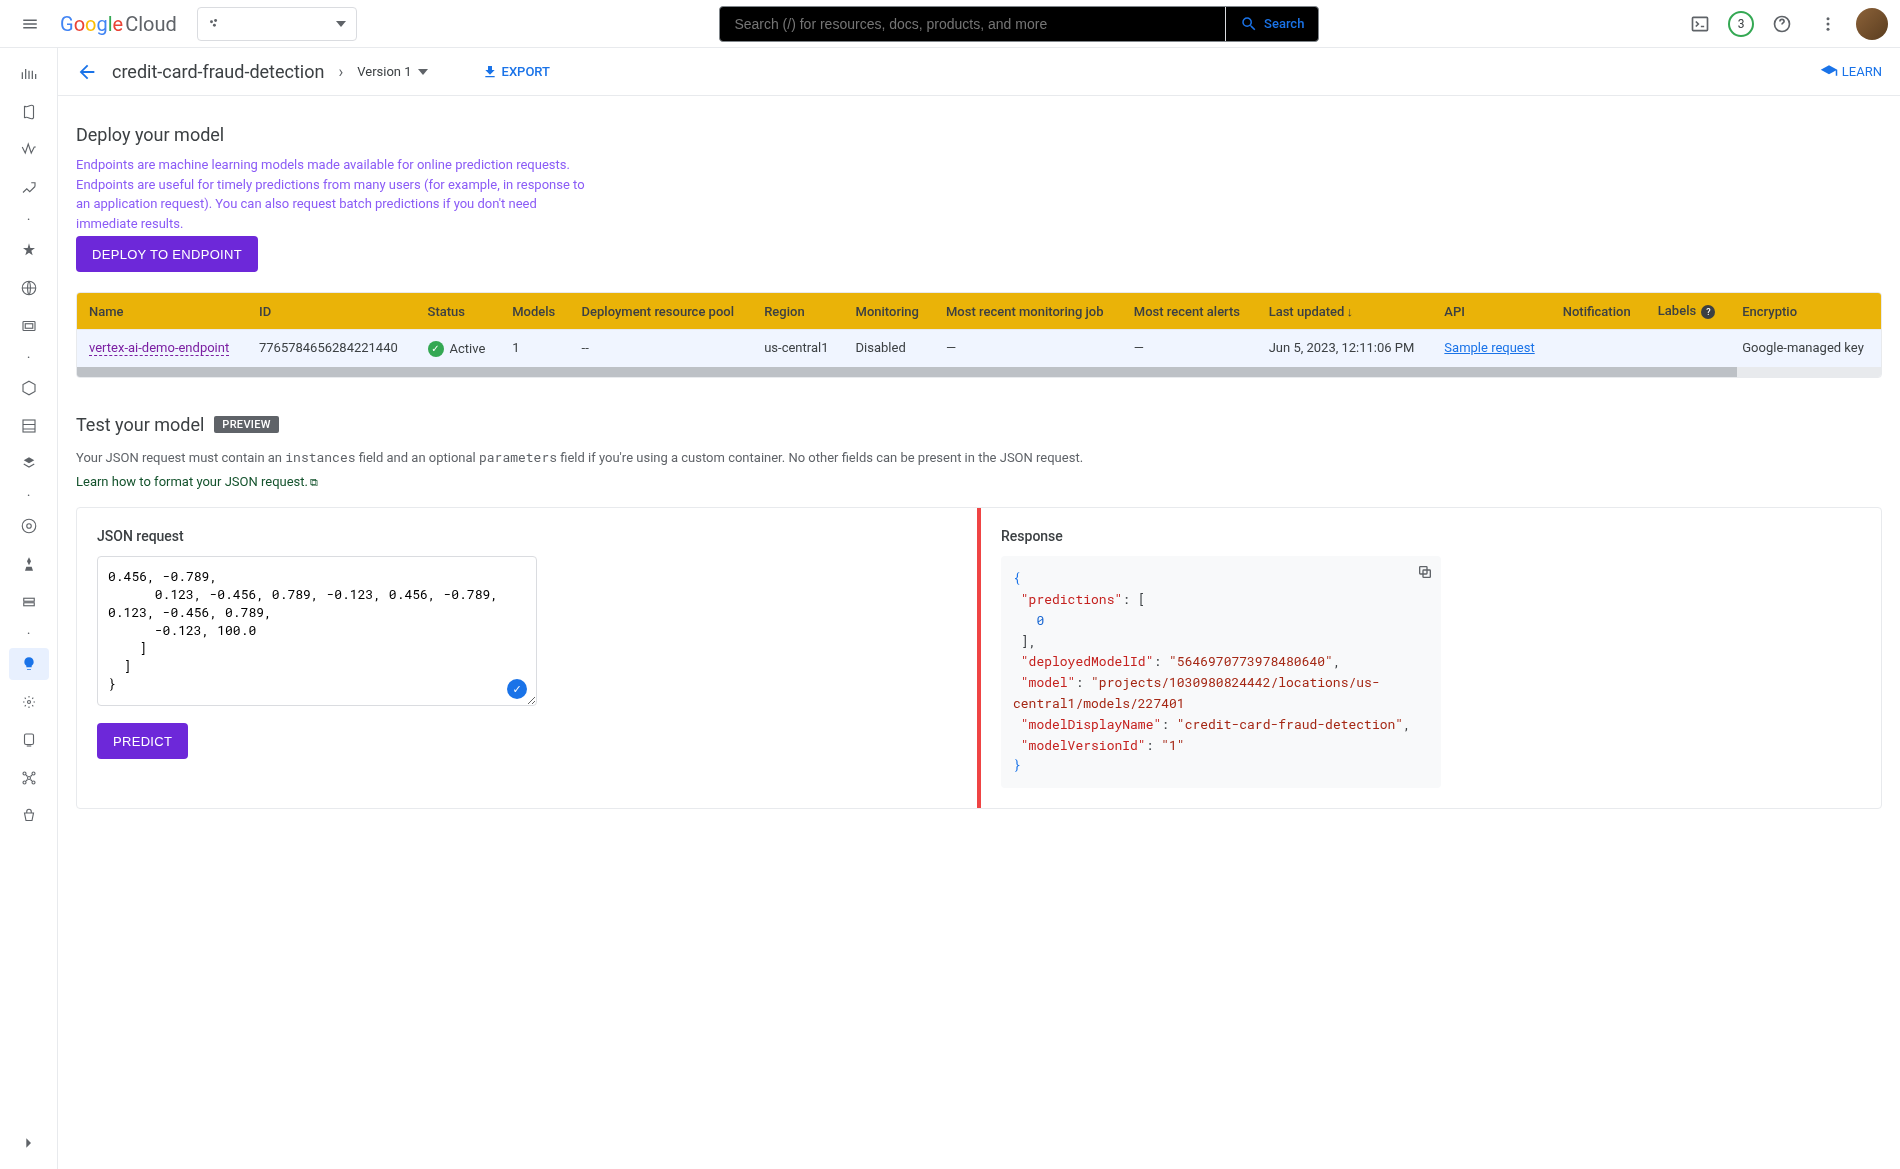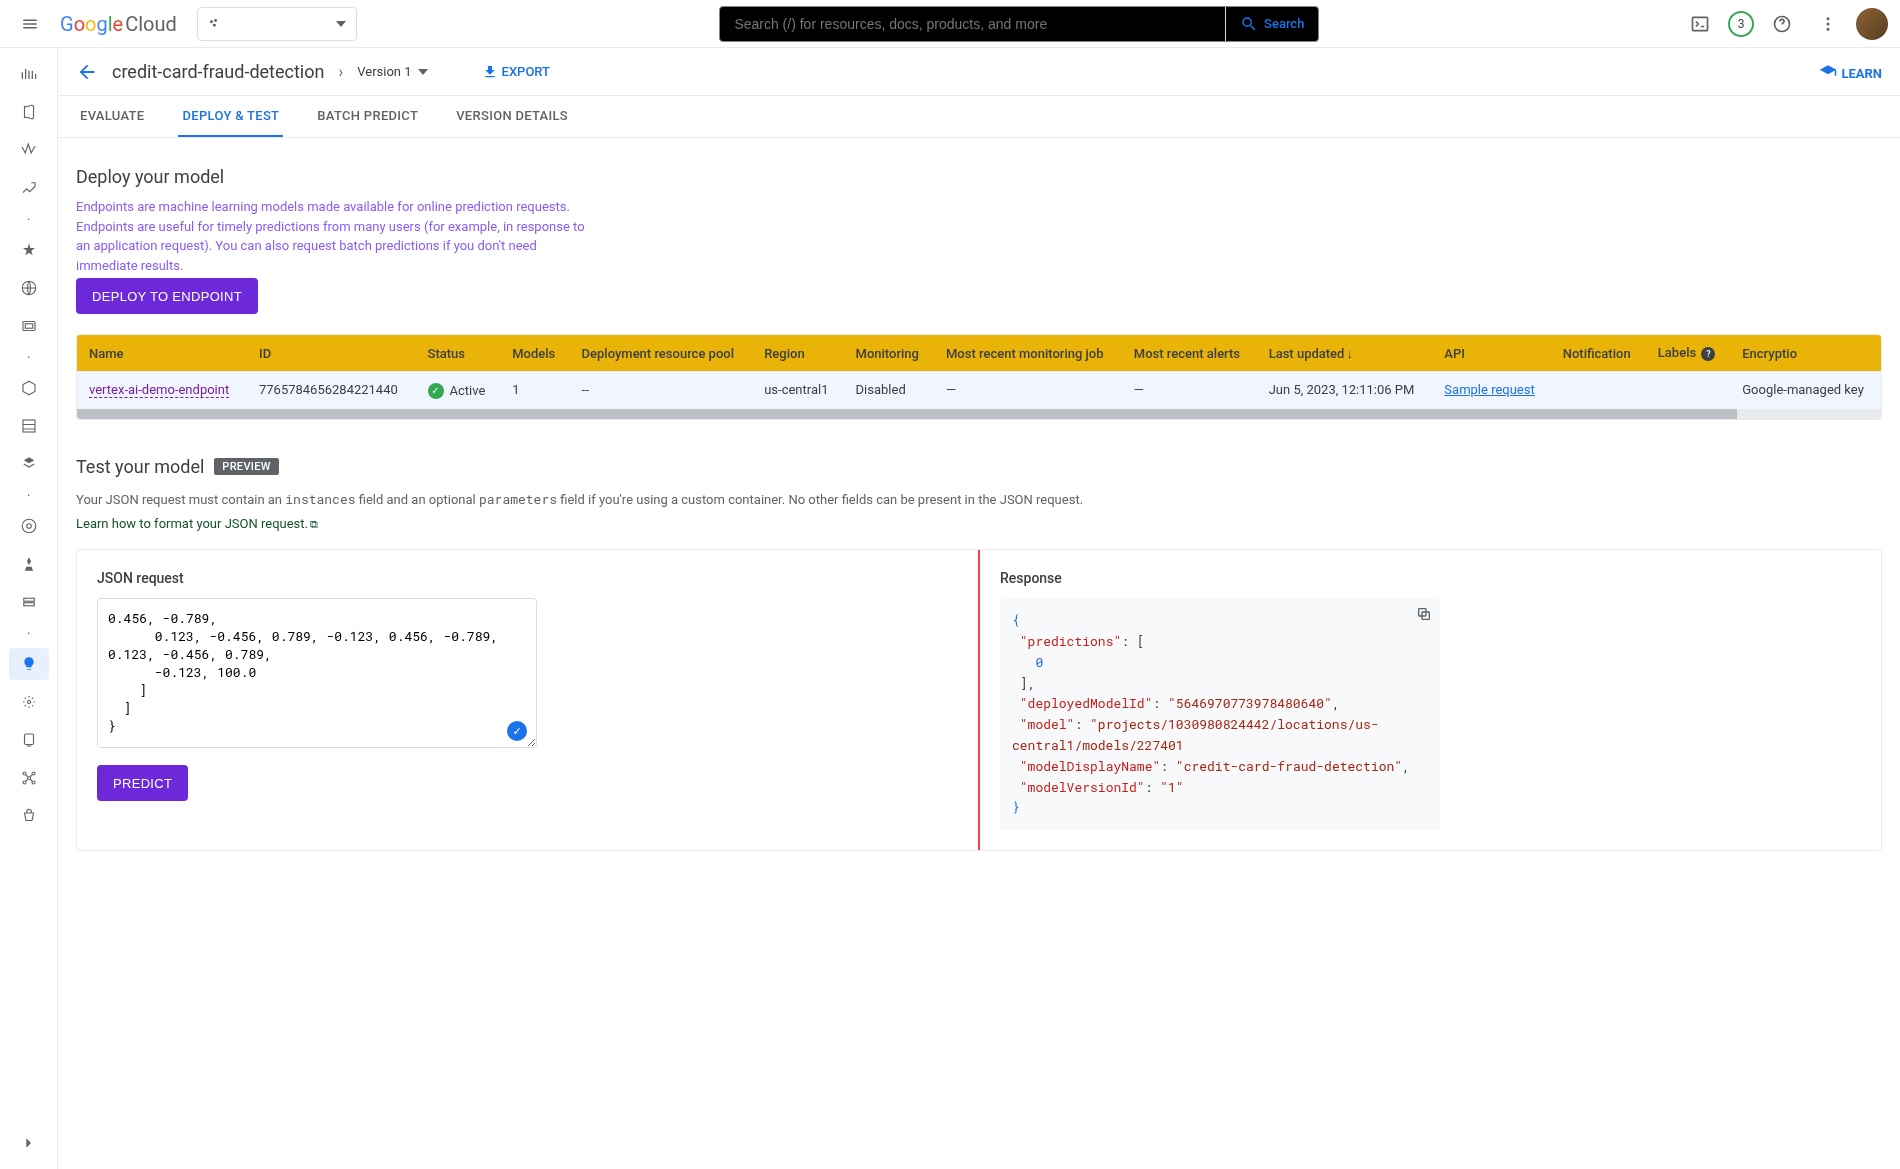--- a/index.html
+++ b/index.html
@@ -30,21 +30,21 @@
 .rail-btn.compact { height: 18px; font-size: 8px;}
 .main { flex: 1; overflow-y: auto; overflow-x: hidden;}
 
 
 .breadcrumb { display: flex; align-items: center; height: 48px; padding: 0 18px; border-bottom: 1px solid #e8eaed; gap: 14px; }
 .back-arrow { color: #1a73e8; font-size: 20px; cursor: pointer; }
 .crumb-title { font-size: 18px; color: #3c4043; font-weight: 400;}
 .crumb-sep { color: #5f6368; font-size: 16px;}
 .version-sel { display: flex; align-items: center; gap: 6px; color: #3c4043; cursor: pointer; font-size: 13px;}
 .export-btn { display: flex; align-items: center; gap: 4px; color: #1a73e8; font-weight: 500; cursor: pointer; margin-left: 40px; font-size: 13px;}
-.learn-btn { margin-left: auto; display: flex; align-items: flex-end; gap: 4px; color: #1a73e8; font-weight: 700; cursor: pointer; font-size: 13px;}
+.learn-btn { margin-left: auto; display: flex; align-items: center; gap: 4px; color: #1a73e8; font-weight: 400; cursor: pointer; font-size: 13px;}
 
 
 .tabs { display: flex; padding: 0 18px; border-bottom: 1px solid #e8eaed; gap: 30px; }
 .tab { padding: 12px 4px; font-size: 13px; font-weight: 500; color: #5f6368; cursor: pointer; border-bottom: 2px solid transparent; letter-spacing: 0.3px;}
 .tab.active { color: #1a73e8; border-bottom-color: #1a73e8; }
 
 
 .content { padding: 28px 18px 40px; }
 .section-title { font-size: 18px; font-weight: 400; color: #3c4043; margin-bottom: 10px;}
 .section-desc { font-size: 13px; color: #8b5cf6; line-height: 1.5; max-width: 520px; margin-bottom: 3px; }
@@ -69,21 +69,21 @@
 .test-section { margin-top: 36px; }
 .test-header { display: flex; align-items: center; gap: 10px; margin-bottom: 12px;}
 .preview-badge { background: #5f6368; color: #fff; font-size: 11px; padding: 2px 8px; border-radius: 2px; font-weight: 500; letter-spacing: 0.3px;}
 .test-desc { font-size: 13px; color: #5f6368; line-height: 1.6; margin-bottom: 6px;}
 .code-inline { font-family: 'Roboto Mono', monospace; color: #5f6368;}
 .learn-link { color: #14532d; cursor: pointer; font-size: 13px;}
 .ext-icon { font-size: 11px; margin-left: 2px;}
 
 .panels { display: flex; border: 1px solid #e8eaed; border-radius: 4px; margin-top: 18px; }
 .panel { flex: 1; padding: 20px; }
-.panel + .panel { border-left: 2px solid #ef4444; }
+.panel + .panel { border-left: 4px solid #ef4444; }
 .panel-title { font-size: 14px; font-weight: 500; color: #3c4043; margin-bottom: 12px;}
 .json-textarea { width: 100%; height: 150px; border: 1px solid #dadce0; border-radius: 4px; padding: 10px; font-family: 'Roboto Mono', monospace; font-size: 13px; resize: both; position: relative;}
 .textarea-wrap { position: relative; width: 440px;}
 .valid-badge { position: absolute; right: 10px; bottom: 10px; width: 20px; height: 20px; background: #1a73e8; border-radius: 50%; display: flex; align-items: center; justify-content: center; color: #fff; font-size: 11px;}
 .response-box { background: #f8f9fa; padding: 12px; border-radius: 4px; font-family: 'Roboto Mono', monospace; font-size: 13px; line-height: 1.6; position: relative; max-width: 440px;}
 .copy-btn { position: absolute; top: 8px; right: 8px; cursor: pointer; color: #5f6368;}
 
 .json-brace { color: #1a73e8; }
 .json-key { color: #c5221f; }
 .json-str { color: #a52714; }
@@ -291,26 +291,20 @@
         <span>EXPORT</span>
       </span>
       <span class="learn-btn">
         <svg width="18" height="18" viewBox="0 0 24 24" fill="#1a73e8">
             <path d="M12 3L1 9l11 6 9-4.91V17h2V9L12 3z"></path>
           </svg>
         <span>LEARN</span>
       </span>
     </div>
 
-    <div class="tabs">
-      <div class="tab">EVALUATE</div>
-      <div class="tab active">DEPLOY &amp; TEST</div>
-      <div class="tab">BATCH PREDICT</div>
-      <div class="tab">VERSION DETAILS</div>
-    </div>
 
     <div class="content">
       <div>
         <h2 class="section-title">Deploy your model</h2>
         <p class="section-desc">Endpoints are machine learning models made available for online prediction requests. Endpoints are useful for timely predictions from many users (for example, in response to an application request). You can also request batch predictions if you don't need immediate results.</p>
         <button class="primary-btn">DEPLOY TO ENDPOINT</button>
 
         <div class="endpoint-table">
           <div class="et-wrap">
           <table class="et">

